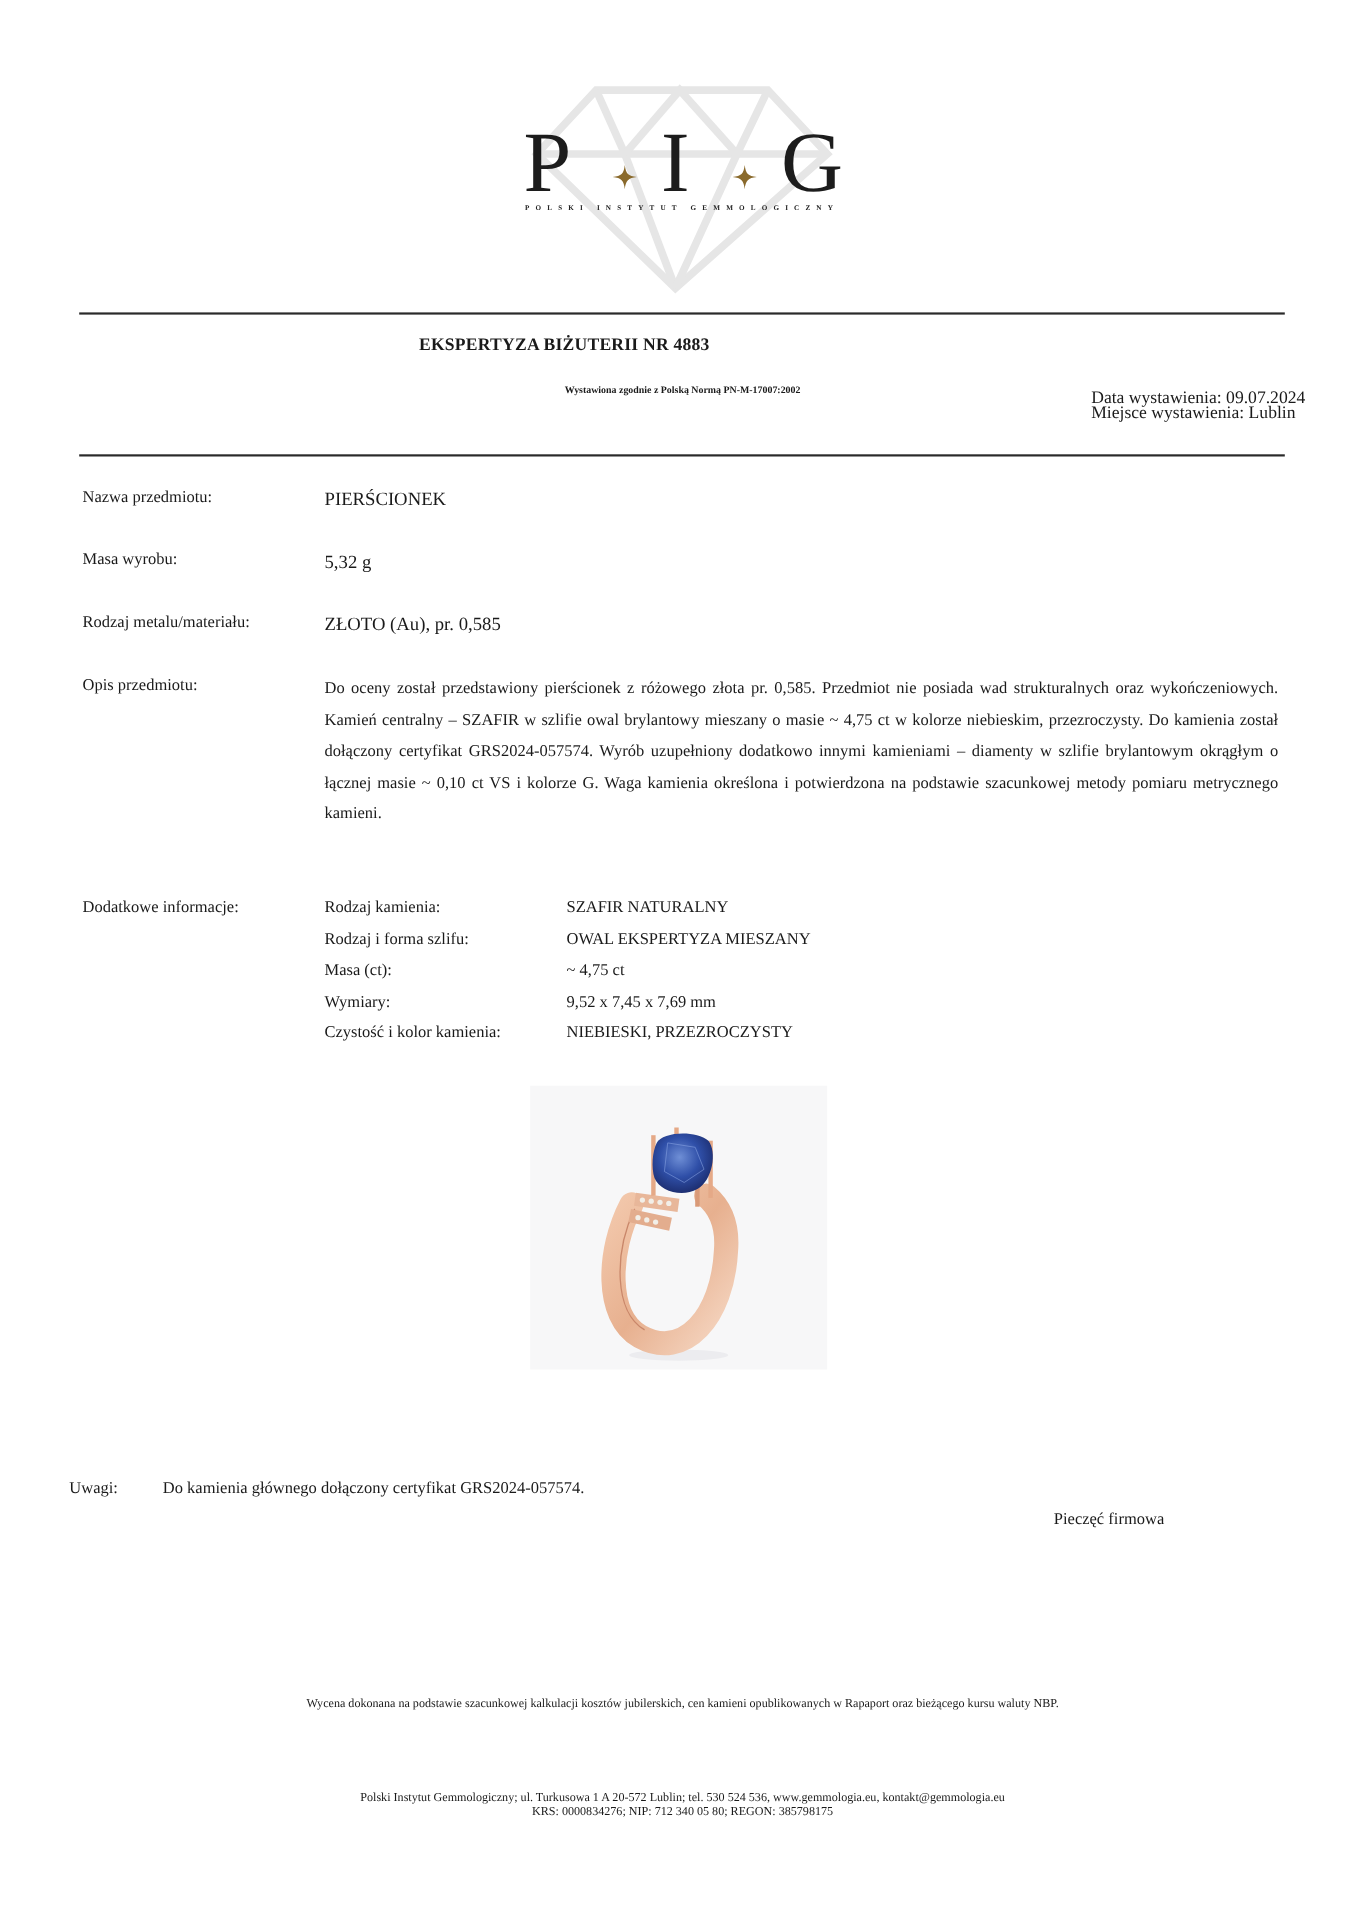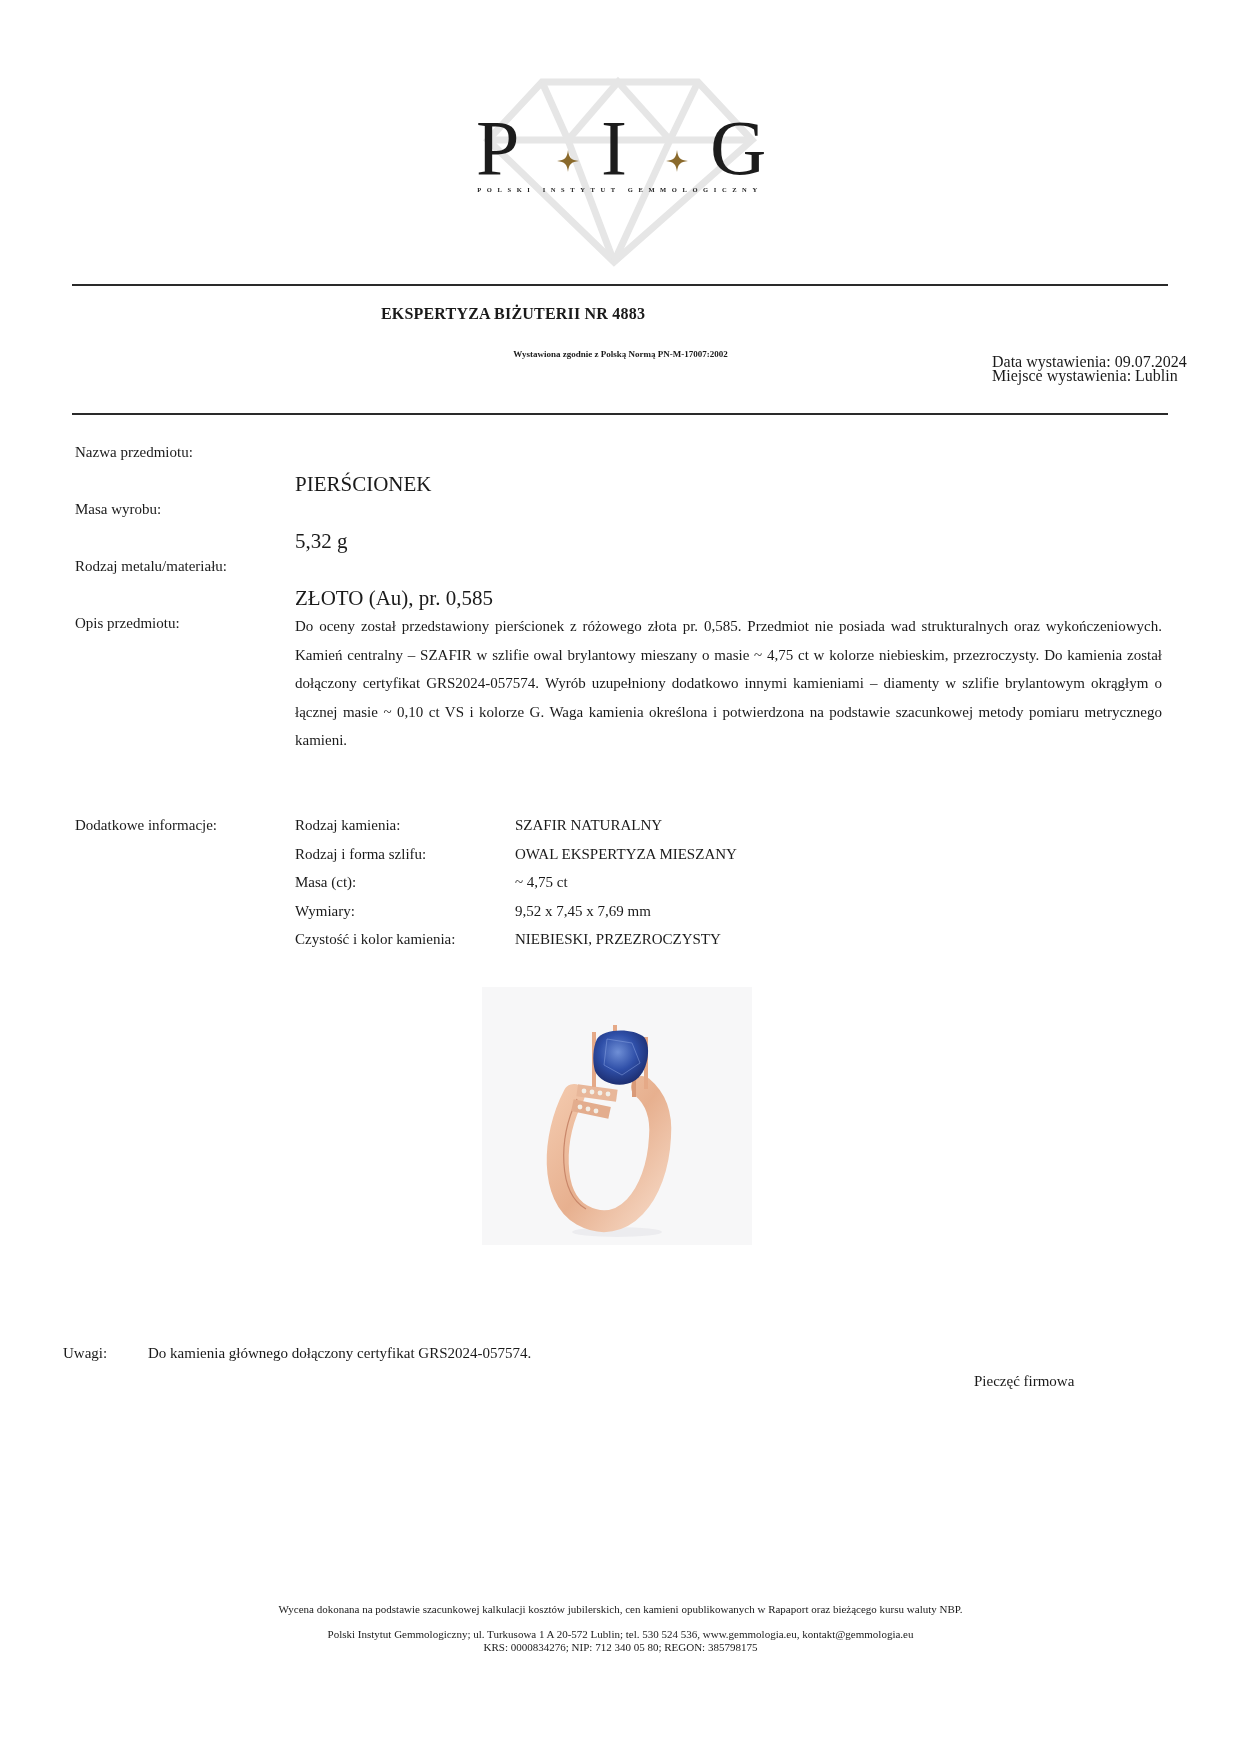--- a/index.html
+++ b/index.html
@@ -30,40 +30,40 @@
       left: 0; width: 1026px; top: 305px; text-align: center;
       font-size: 16px; font-weight: bold; letter-spacing: 0.2px;
     }
     .subtitle {
       left: 0; width: 1241px; top: 325px; text-align: center;
       font-size: 9px; font-weight: bold; margin-top: 24px;
     }
     .issue-info { left: 992px; top: 355px; font-size: 16px; line-height: 14px; }
 
     .label { left: 75px; font-size: 15px; }
-    .value { left: 295px; font-size: 21px; margin-top: 28px; }
+    .value { left: 295px; font-size: 17px; }
 
     .desc {
       left: 295px; top: 612px; width: 867px; font-size: 15px; line-height: 28.6px;
       text-align: justify;
       font-family: Liberation Serif, serif;
     }
 
     .add-table { left: 295px; top: 817px; font-size: 15px; }
     .add-row { height: 28.5px; position: relative; white-space: nowrap; }
     .add-row .k { position: absolute; left: 0; }
     .add-row .v { position: absolute; left: 220px; }
 
     .photo {
       left: 482px; top: 987px; width: 270px; height: 258px; background: #f7f7f8;
     }
 
     .remarks-label { left: 63px; top: 1345px; font-size: 15px; text-align: right; }
     .remarks-text { left: 148px; top: 1345px; font-size: 15px; }
-    .stamp { left: 958px; top: 1373px; font-size: 15px; margin-left: 16px; }
+    .stamp { left: 958px; top: 1373px; font-size: 15px; }
 
     .footer-line { left: 0; width: 1241px; text-align: center; font-size: 11px; }
   </style>
 </head>
 <body>
 
 <div class="abs logo">
   <svg width="300" height="200" viewBox="0 0 300 200">
     <g fill="none" stroke="#e6e6e6" stroke-width="7" stroke-linejoin="miter">
       <polygon points="72,12 228,12 282,70 144,192 18,70"></polygon>
@@ -173,15 +173,15 @@
 
     <path d="M115 52 C120 42 150 40 162 50 C170 60 166 86 152 94 C138 102 118 96 113 84 C110 74 111 60 115 52Z" fill="url(#stone)"></path>
     <path d="M125 52 L150 56 L158 76 L140 88 L122 78Z" fill="none" stroke="#8fa9e6" stroke-width="0.8" opacity="0.6"></path>
   </svg>
 </div>
 
 <div class="abs remarks-label">Uwagi:</div>
 <div class="abs remarks-text">Do kamienia głównego dołączony certyfikat GRS2024-057574.</div>
 <div class="abs stamp">Pieczęć firmowa</div>
 
-<div class="abs footer-line" style="top:1603px">Wycena dokonana na podstawie szacunkowej kalkulacji kosztów jubilerskich, cen kamieni opublikowanych w Rapaport oraz bieżącego kursu waluty NBP.</div>
+<div class="abs footer-line" style="top:1543px">Wycena dokonana na podstawie szacunkowej kalkulacji kosztów jubilerskich, cen kamieni opublikowanych w Rapaport oraz bieżącego kursu waluty NBP.</div>
 <div class="abs footer-line" style="top:1628px">Polski Instytut Gemmologiczny; ul. Turkusowa 1 A 20-572 Lublin; tel. 530 524 536, www.gemmologia.eu, kontakt@gemmologia.eu</div>
 <div class="abs footer-line" style="top:1641px">KRS: 0000834276; NIP: 712 340 05 80; REGON: 385798175</div>
 
 </body></html>

